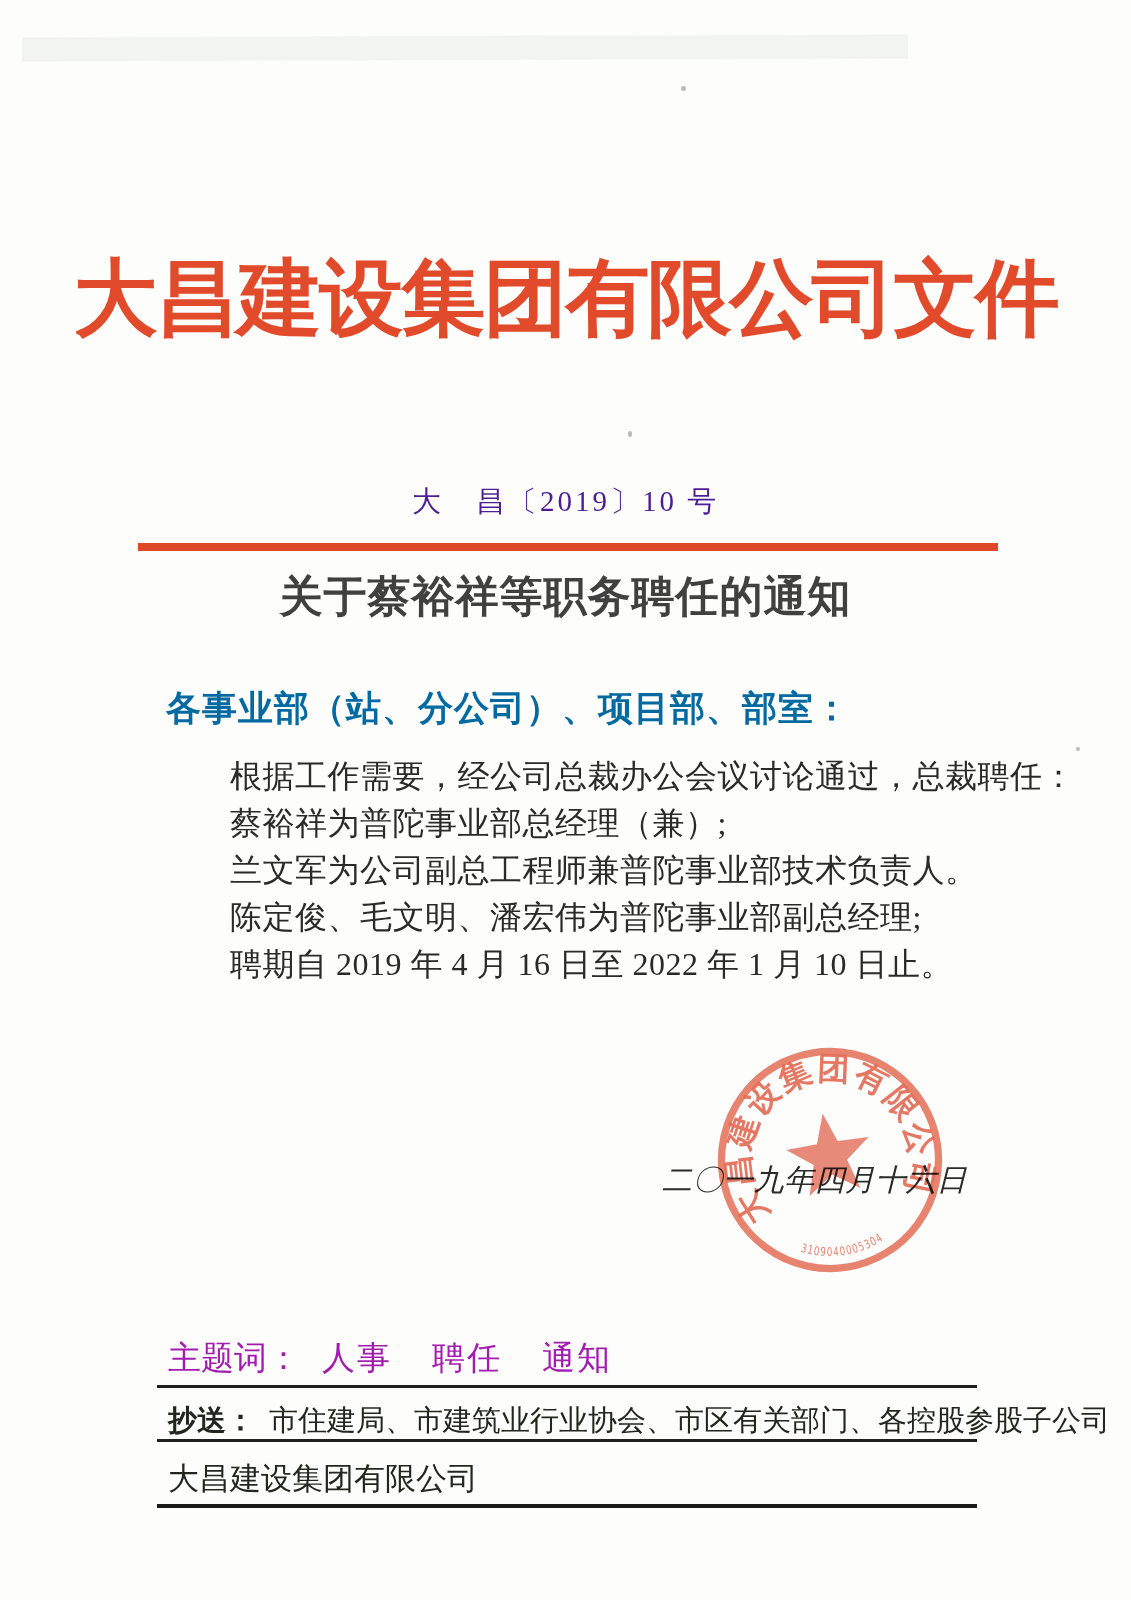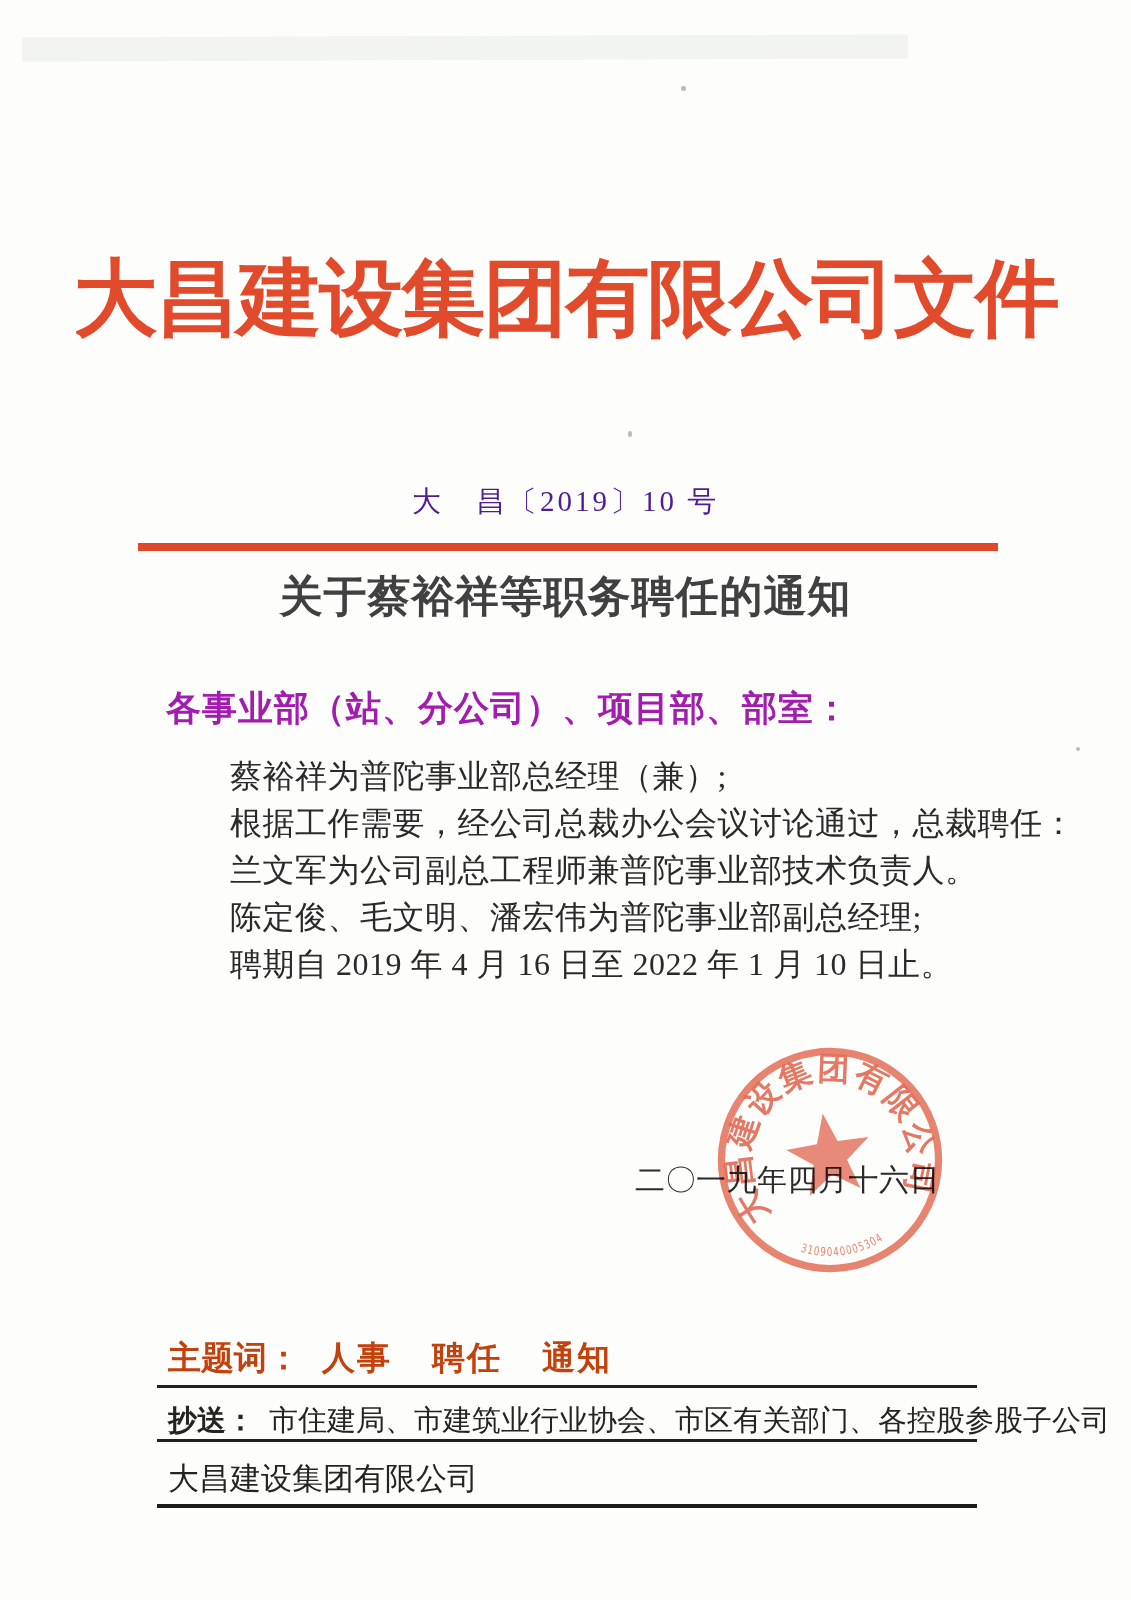--- a/index.html
+++ b/index.html
@@ -31,44 +31,44 @@
   .red-rule{
     position:absolute;top:543px;left:138px;width:860px;height:8px;
   }
   .doc-title{
     position:absolute;top:568px;left:0;width:100%;
     text-align:center;font-weight:bold;font-size:43px;color:#404040;
     letter-spacing:1px;white-space:nowrap;
   }
   .salutation{
     position:absolute;top:685px;left:166px;
-    font-weight:bold;font-size:35px;color:#a21caf;
+    font-weight:bold;font-size:35px;color:#0369a1;
     letter-spacing:1px;white-space:nowrap;
   }
   .body-block{
     position:absolute;top:753px;left:230px;width:760px;
     font-size:32px;color:#2a2a2a;
   }
   .body-block .bline{
     height:47px;line-height:47px;white-space:nowrap;letter-spacing:.5px;
   }
   .date-line{
-    position:absolute;top:1160px;left:635px;
+    position:absolute;top:1160px;left:662px;
     font-size:30px;color:#2b2b2b;letter-spacing:0.5px;
-    white-space:nowrap;z-index:1;
+    white-space:nowrap;z-index:1;font-style:italic;
   }
   .seal{
     position:absolute;top:1040px;left:710px;width:240px;height:240px;
     transform:rotate(-9deg);
     mix-blend-mode:multiply;opacity:.88;z-index:2;
   }
   .kw-row{
     position:absolute;top:1336px;left:168px;
     display:flex;align-items:baseline;
-    font-weight:bold;font-size:33px;color:#c2410c;white-space:nowrap;
+    font-weight:normal;font-size:33px;color:#a21caf;white-space:nowrap;
   }
   .kw-row .kw-label{margin-right:22px;}
   .kw-row .kw{margin-right:40px;letter-spacing:2px;}
   .hr1{position:absolute;top:1385px;left:157px;width:820px;height:3px;background:#202020;}
   .cc-row{
     position:absolute;top:1401px;left:168px;
     font-size:29px;color:#23261f;white-space:nowrap;
   }
   .cc-row .cc-label{font-weight:bold;margin-right:14px;}
   .hr2{position:absolute;top:1439px;left:157px;width:820px;height:3px;background:#202020;}
@@ -93,22 +93,22 @@
 
   <div class="doc-number">大　昌〔2019〕10 号</div>
 
   <div class="red-rule" style="background:#e0482a;"></div>
 
   <div class="doc-title">关于蔡裕祥等职务聘任的通知</div>
 
   <div class="salutation">各事业部（站、分公司）、项目部、部室：</div>
 
   <div class="body-block">
+    <div class="bline">根据工作需要，经公司总裁办公会议讨论通过，总裁聘任：</div>
     <div class="bline">蔡裕祥为普陀事业部总经理（兼）;</div>
-    <div class="bline">根据工作需要，经公司总裁办公会议讨论通过，总裁聘任：</div>
     <div class="bline">兰文军为公司副总工程师兼普陀事业部技术负责人。</div>
     <div class="bline">陈定俊、毛文明、潘宏伟为普陀事业部副总经理;</div>
     <div class="bline">聘期自 2019 年 4 月 16 日至 2022 年 1 月 10 日止。</div>
   </div>
 
   <div class="date-line">二〇一九年四月十六日</div>
 
   <svg class="seal" viewBox="0 0 230 230" xmlns="http://www.w3.org/2000/svg">
     <defs>
       <path id="sealTextArc" d="M 51.2 158.1 A 77 77 0 1 1 178.8 158.1" fill="none"></path>

